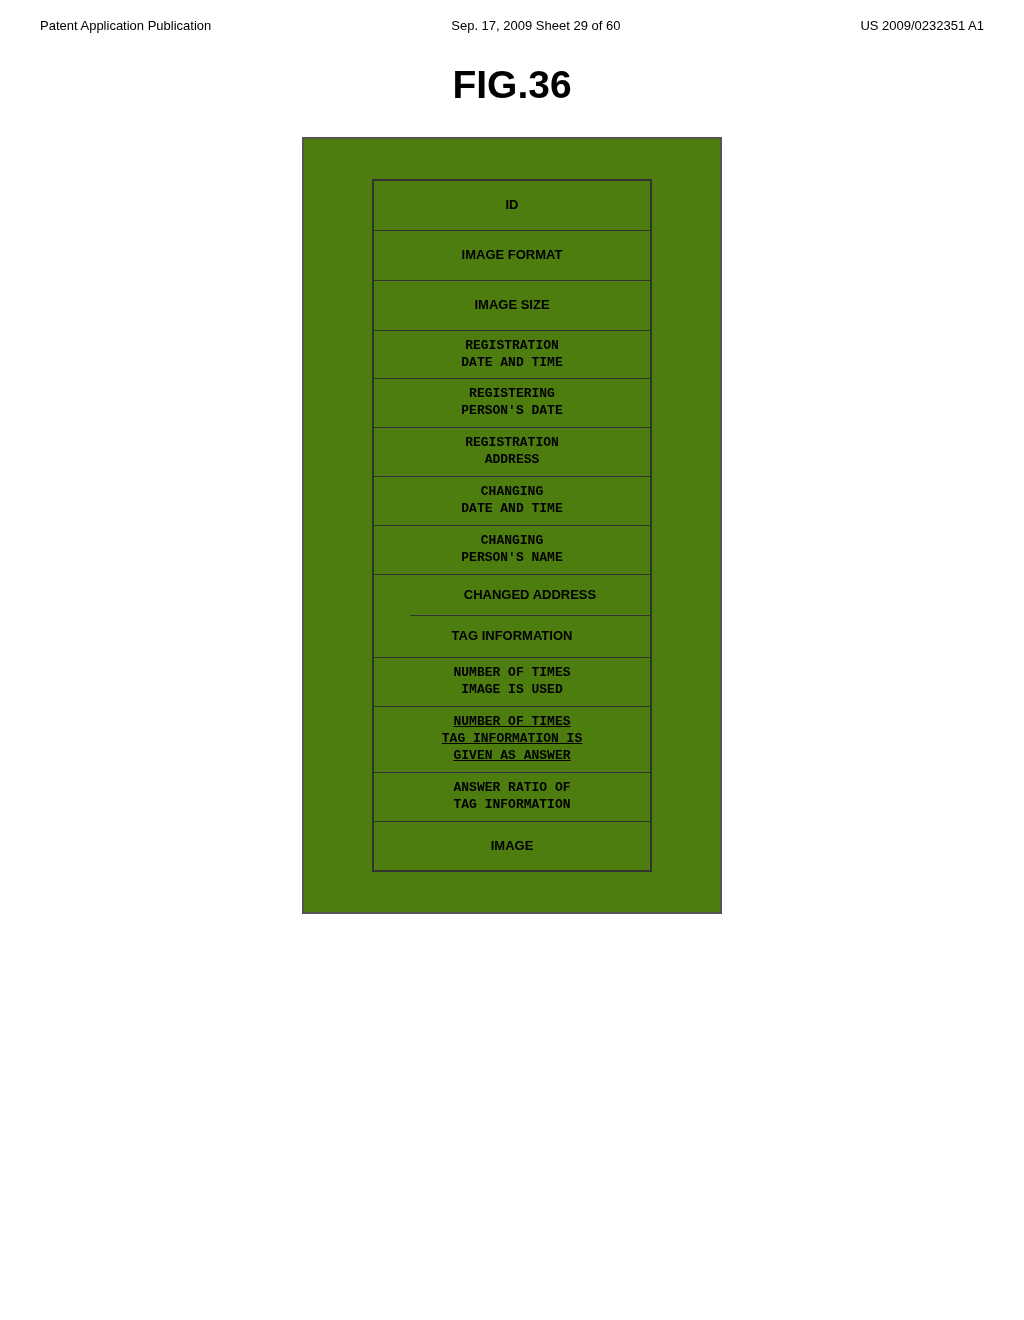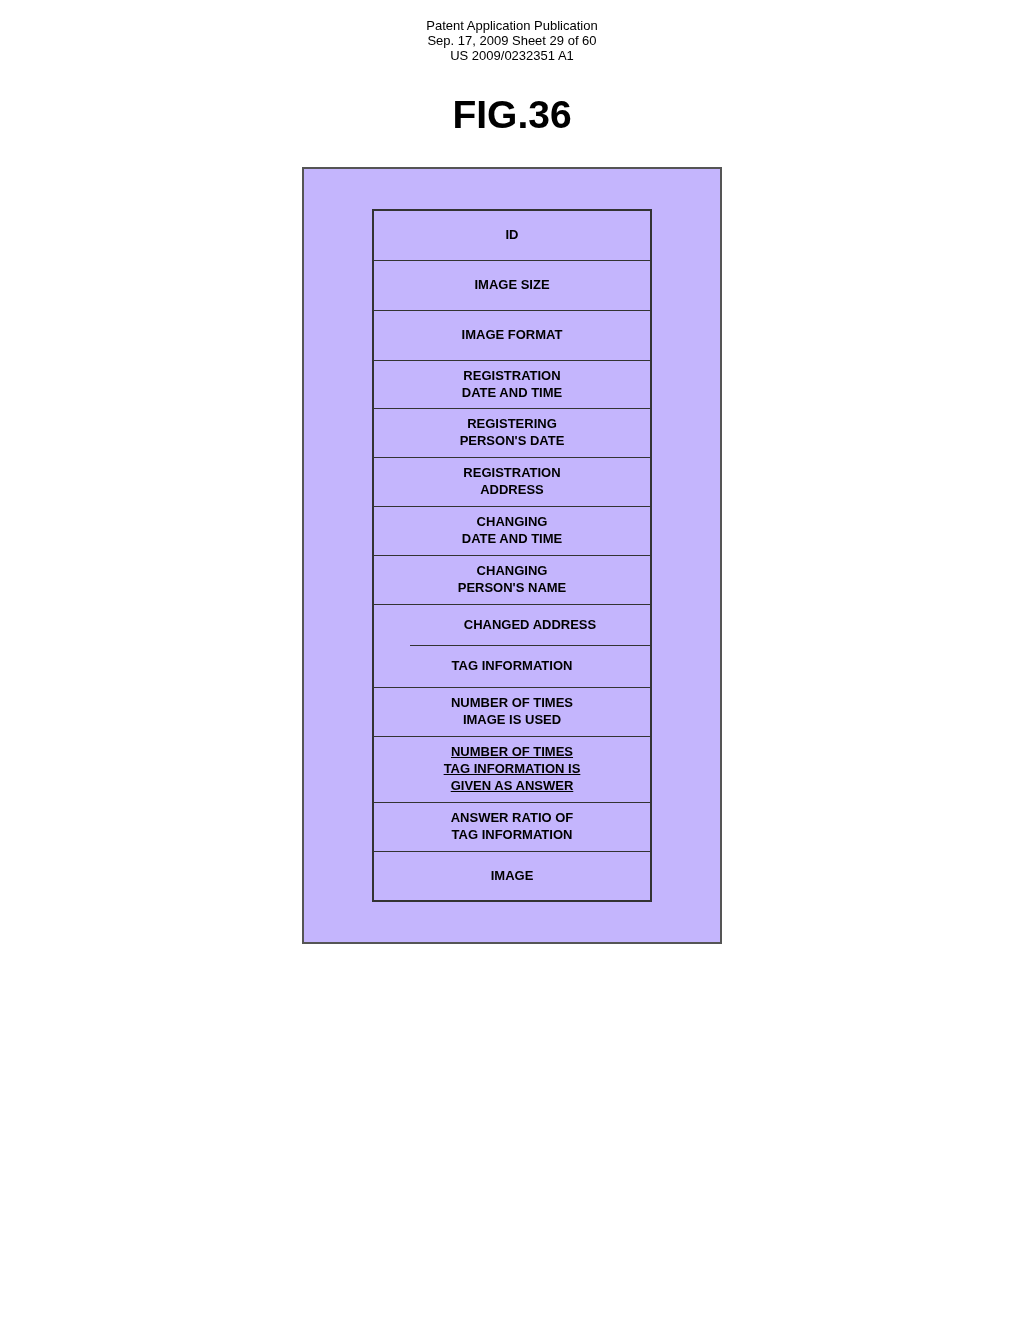--- a/index.html
+++ b/index.html
@@ -1,19 +1,18 @@
 <!DOCTYPE html>
 <html><head>
   <meta charset="utf-8">
   <style>
     * {
       margin: 0;
       padding: 0;
       box-sizing: border-box;
-      flex-direction: column;
     }
 
     body {
       background: #ffffff;
       font-family: Arial, sans-serif;
       width: 1024px;
       min-height: 1320px;
       position: relative;
     }
 
@@ -32,21 +31,21 @@
       font-weight: bold;
       margin: 20px 0 30px 0;
       color: #000;
     }
 
     .outer-box {
       border: 2px solid #555;
       width: 420px;
       margin: 0 auto;
       padding: 40px 30px 40px 30px;
-      background: #c4b5fd;
+      background: #4d7c0f;
     }
 
     .table-container {
       border: 2px solid #333;
       width: 280px;
       margin: 0 auto;
     }
 
     .table-row {
       border-bottom: 1px solid #333;
@@ -65,39 +64,40 @@
     .table-row.tall {
       padding: 16px 8px;
     }
 
     .table-row.medium {
       padding: 12px 8px;
     }
 
     .table-row.small {
       padding: 7px 8px;
+      font-family: Liberation Mono, monospace;
     }
   </style>
 </head>
 <body>
 
 <div class="header">
   <span>Patent Application Publication</span>
   <span>Sep. 17, 2009  Sheet 29 of 60</span>
   <span>US 2009/0232351 A1</span>
 </div>
 
 <div class="figure-title">FIG.36</div>
 
 <div class="outer-box">
   <div class="table-container">
 
   <div class="table-row tall" style="white-space: pre-line;">ID</div>
+      <div class="table-row tall" style="white-space: pre-line;">IMAGE FORMAT</div>
       <div class="table-row tall" style="white-space: pre-line;">IMAGE SIZE</div>
-      <div class="table-row tall" style="white-space: pre-line;">IMAGE FORMAT</div>
       <div class="table-row small" style="white-space: pre-line;">REGISTRATION
 DATE AND TIME</div>
       <div class="table-row small" style="white-space: pre-line;">REGISTERING
 PERSON'S DATE</div>
       <div class="table-row small" style="white-space: pre-line;">REGISTRATION
 ADDRESS</div>
       <div class="table-row small" style="white-space: pre-line;">CHANGING
 DATE AND TIME</div>
       <div class="table-row small" style="white-space: pre-line;">CHANGING
 PERSON'S NAME</div>

